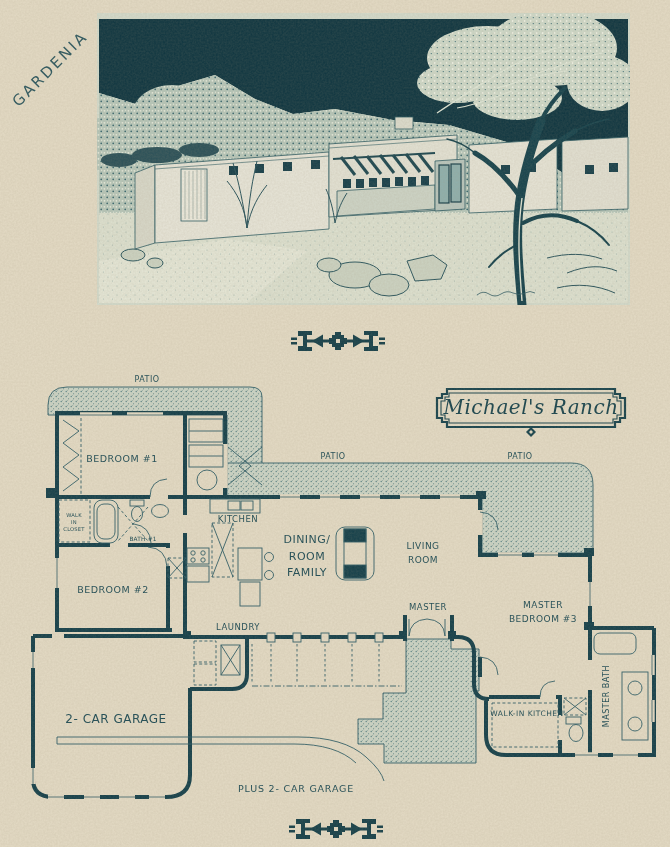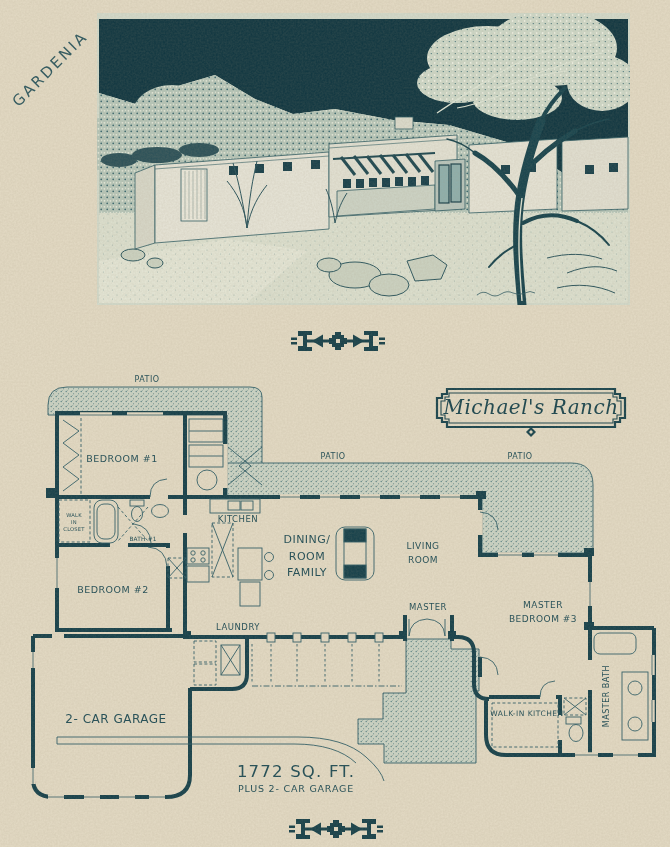--- a/index.html
+++ b/index.html
@@ -353,21 +353,20 @@
   <div class="label" style="left:423px;top:553px;font-size:9px;line-height:1.5;">LIVING
 ROOM</div>
   <div class="label" style="left:428px;top:608px;font-size:8.5px;">MASTER</div>
   <div class="label" style="left:238px;top:628px;font-size:8.5px;">LAUNDRY</div>
   <div class="label" style="left:533px;top:612px;font-size:9px;line-height:1.5;margin-left:10px;">MASTER
 BEDROOM #3</div>
   <div class="label" style="left:527px;top:714px;font-size:7.5px;">WALK-IN KITCHEN</div>
   <div class="label rot90" style="left:607px;top:696px;font-size:8px;white-space:nowrap;">MASTER BATH</div>
   <div class="label" style="left:116px;top:719px;font-size:12px;text-align:right;">2- CAR GARAGE</div>
 
-  <div class="label sqft" style="left:296px;top:772px;">1772 SQ. FT.</div>
   <div class="label sqft2" style="left:296px;top:789px;">PLUS 2- CAR GARAGE</div>
 
   <svg class="noise" width="670" height="847">
     <filter id="pn">
       <feTurbulence type="fractalNoise" baseFrequency="0.55" numOctaves="2" seed="7"></feTurbulence>
       <feColorMatrix type="matrix" values="0 0 0 0 0.36  0 0 0 0 0.30  0 0 0 0 0.20  0 0 0 0.5 0"></feColorMatrix>
     </filter>
     <filter id="pn2">
       <feTurbulence type="fractalNoise" baseFrequency="0.09" numOctaves="1" seed="3"></feTurbulence>
       <feColorMatrix type="matrix" values="0 0 0 0 0.42  0 0 0 0 0.34  0 0 0 0 0.22  0 0 0 1 0"></feColorMatrix>

